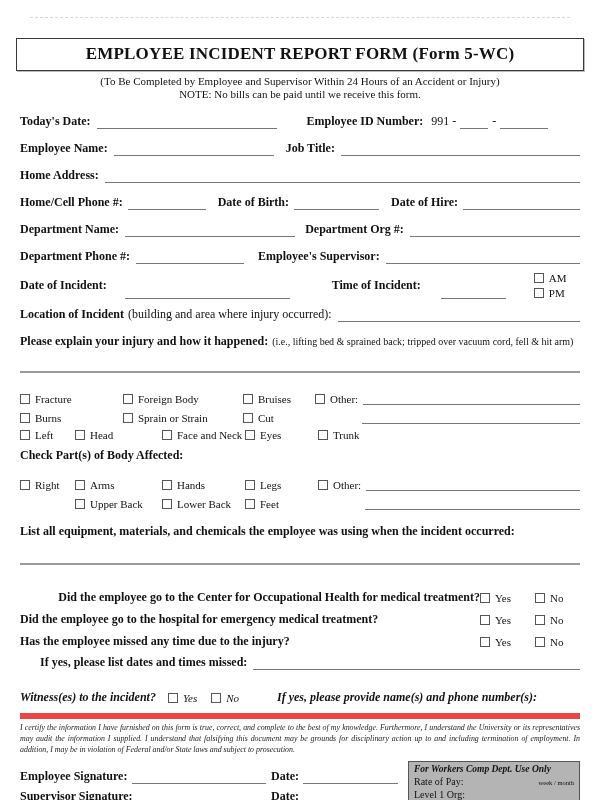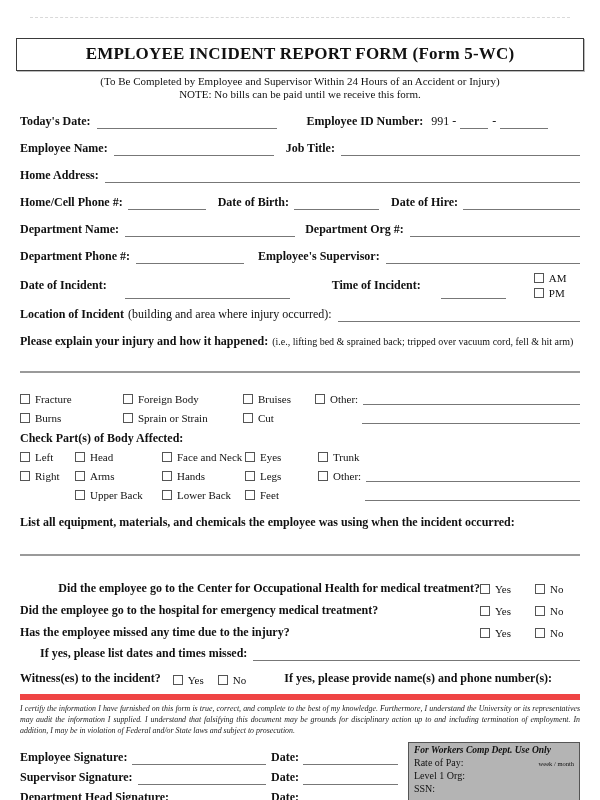--- a/index.html
+++ b/index.html
@@ -170,46 +170,46 @@
     <span class="cbi inj-c3">
         <span class="cb"></span>
         <span>Cut</span>
       </span>
     <span class="cbi fl">
         <span style="width:42px;"></span>
         <span class="line fl"></span>
       </span>
   </div>
 
+  <div class="row" style="margin-top:5px;align-items:center;">
+    <span class="cbi bod-c1">
+        <span class="cb"></span>
+        <span>Left</span>
+      </span>
+    <span class="cbi bod-c2">
+        <span class="cb"></span>
+        <span>Head</span>
+      </span>
+    <span class="cbi bod-c3">
+        <span class="cb"></span>
+        <span>Face and Neck</span>
+      </span>
+    <span class="cbi bod-c4">
+        <span class="cb"></span>
+        <span>Eyes</span>
+      </span>
+    <span class="cbi fl">
+        <span class="cb"></span>
+        <span>Trunk</span>
+      </span>
+  </div>
   <div class="row" style="margin-top:7px;">
     <span class="lbl">Check Part(s) of Body Affected:</span>
   </div>
-  <div class="row" style="margin-top:5px;align-items:center;">
-    <span class="cbi bod-c1">
-        <span class="cb"></span>
-        <span>Left</span>
-      </span>
-    <span class="cbi bod-c2">
-        <span class="cb"></span>
-        <span>Head</span>
-      </span>
-    <span class="cbi bod-c3">
-        <span class="cb"></span>
-        <span>Face and Neck</span>
-      </span>
-    <span class="cbi bod-c4">
-        <span class="cb"></span>
-        <span>Eyes</span>
-      </span>
-    <span class="cbi fl">
-        <span class="cb"></span>
-        <span>Trunk</span>
-      </span>
-  </div>
-  <div class="row" style="margin-top:6px;align-items:center;">
+  <div class="row" style="margin-top:15px;align-items:center;">
     <span class="cbi bod-c1">
         <span class="cb"></span>
         <span>Right</span>
       </span>
     <span class="cbi bod-c2">
         <span class="cb"></span>
         <span>Arms</span>
       </span>
     <span class="cbi bod-c3">
         <span class="cb"></span>
@@ -281,21 +281,21 @@
     <span class="cbi yn2">
         <span class="cb"></span>
         <span>No</span>
       </span>
   </div>
   <div class="row" style="margin-top:6px;">
     <span class="lbl" style="margin-left:20px;">If yes, please list dates and times missed:</span>
     <span class="line fl" style="margin-left:6px;"></span>
   </div>
 
-  <div class="row" style="margin-top:10px;">
+  <div class="row" style="margin-top:20px;align-items:center;font-style:italic;">
     <span class="lbl">Witness(es) to the incident?</span>
     <span class="cbi" style="margin-left:12px;">
         <span class="cb"></span>
         <span>Yes</span>
       </span>
     <span class="cbi" style="margin-left:14px;">
         <span class="cb"></span>
         <span>No</span>
       </span>
     <span class="lbl" style="margin-left:38px;">If yes, please provide name(s) and phone number(s):</span>

